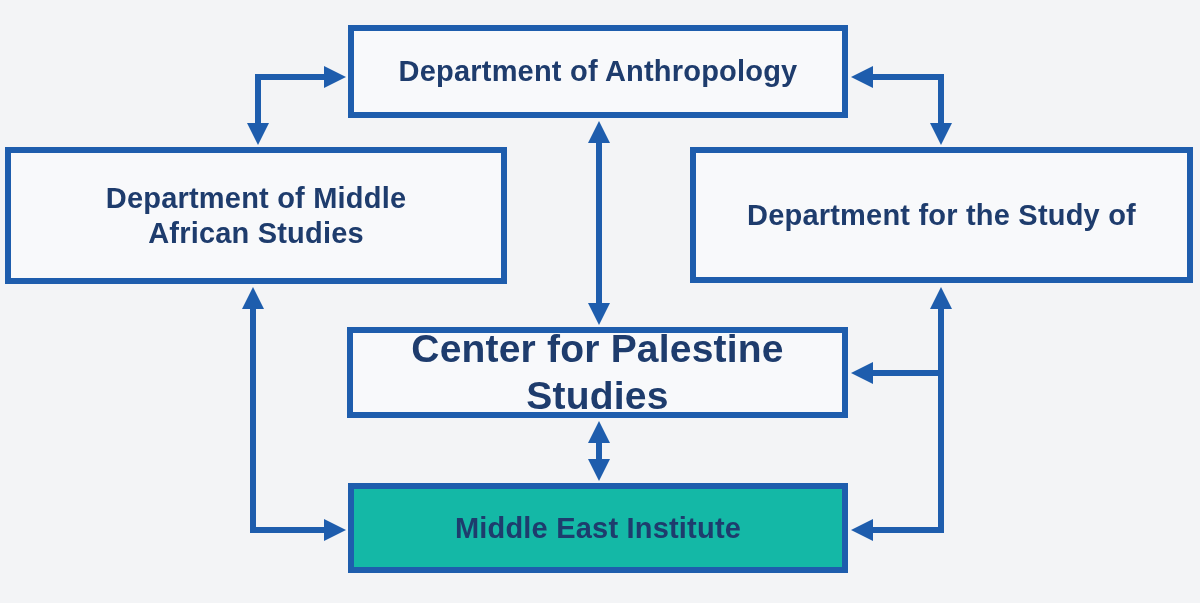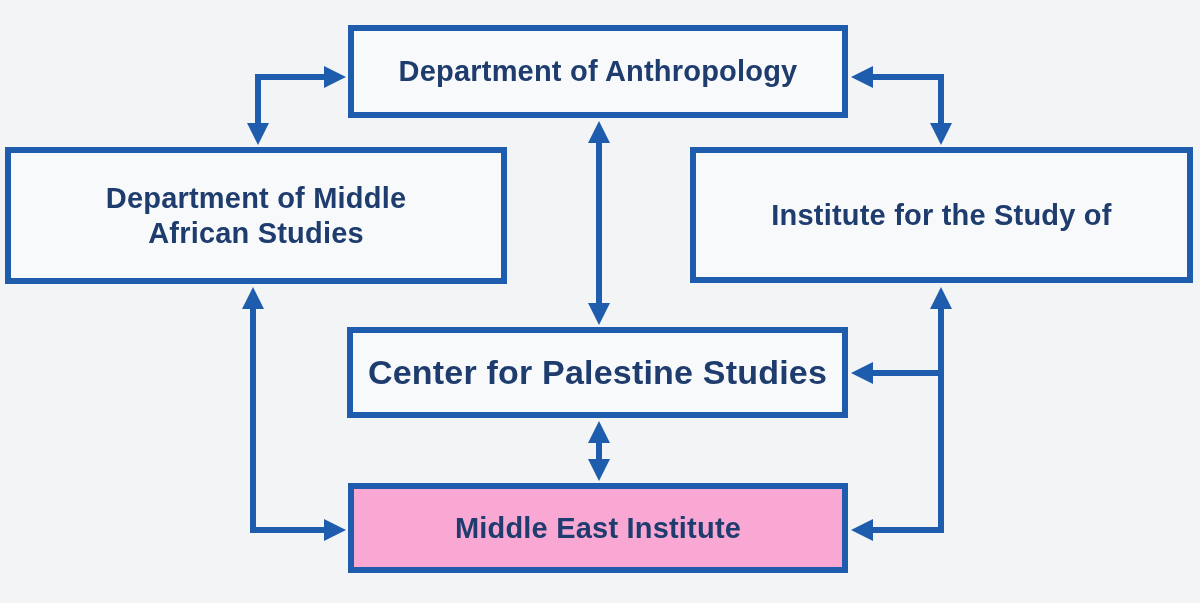--- a/index.html
+++ b/index.html
@@ -86,27 +86,27 @@
         </div>
       </div>
       <div class="node" style="left: 5px; top: 147px; width: 502px; height: 137px; font-size: 29px; border: 6px solid rgb(30, 93, 173); background: rgb(248, 249, 251); color: rgb(30, 60, 109);">
         <div>
           <div>Department of Middle</div>
           <div>African Studies</div>
         </div>
       </div>
       <div class="node" style="left: 690px; top: 147px; width: 503px; height: 136px; font-size: 29px; border: 6px solid rgb(30, 93, 173); background: rgb(248, 249, 251); color: rgb(30, 60, 109);">
         <div>
-          <div>Institute for the Study of</div>
+          <div>Department for the Study of</div>
         </div>
       </div>
-      <div class="node" style="left: 347px; top: 327px; width: 501px; height: 91px; font-size: 34px; border: 6px solid rgb(30, 93, 173); background: rgb(248, 249, 251); color: rgb(30, 60, 109);">
+      <div class="node" style="left: 347px; top: 327px; width: 501px; height: 91px; font-size: 39px; border: 6px solid rgb(30, 93, 173); background: rgb(248, 249, 251); color: rgb(30, 60, 109);">
         <div>
           <div>Center for Palestine Studies</div>
         </div>
       </div>
-      <div class="node" style="left: 348px; top: 483px; width: 500px; height: 90px; font-size: 29px; border: 6px solid rgb(30, 93, 173); background: #f9a8d4; color: rgb(30, 60, 109);">
+      <div class="node" style="left: 348px; top: 483px; width: 500px; height: 90px; font-size: 29px; border: 6px solid rgb(30, 93, 173); background: #14b8a6; color: rgb(30, 60, 109);">
         <div>
           <div>Middle East Institute</div>
         </div>
       </div>
     </div>
 </div>
 
 </body></html>

